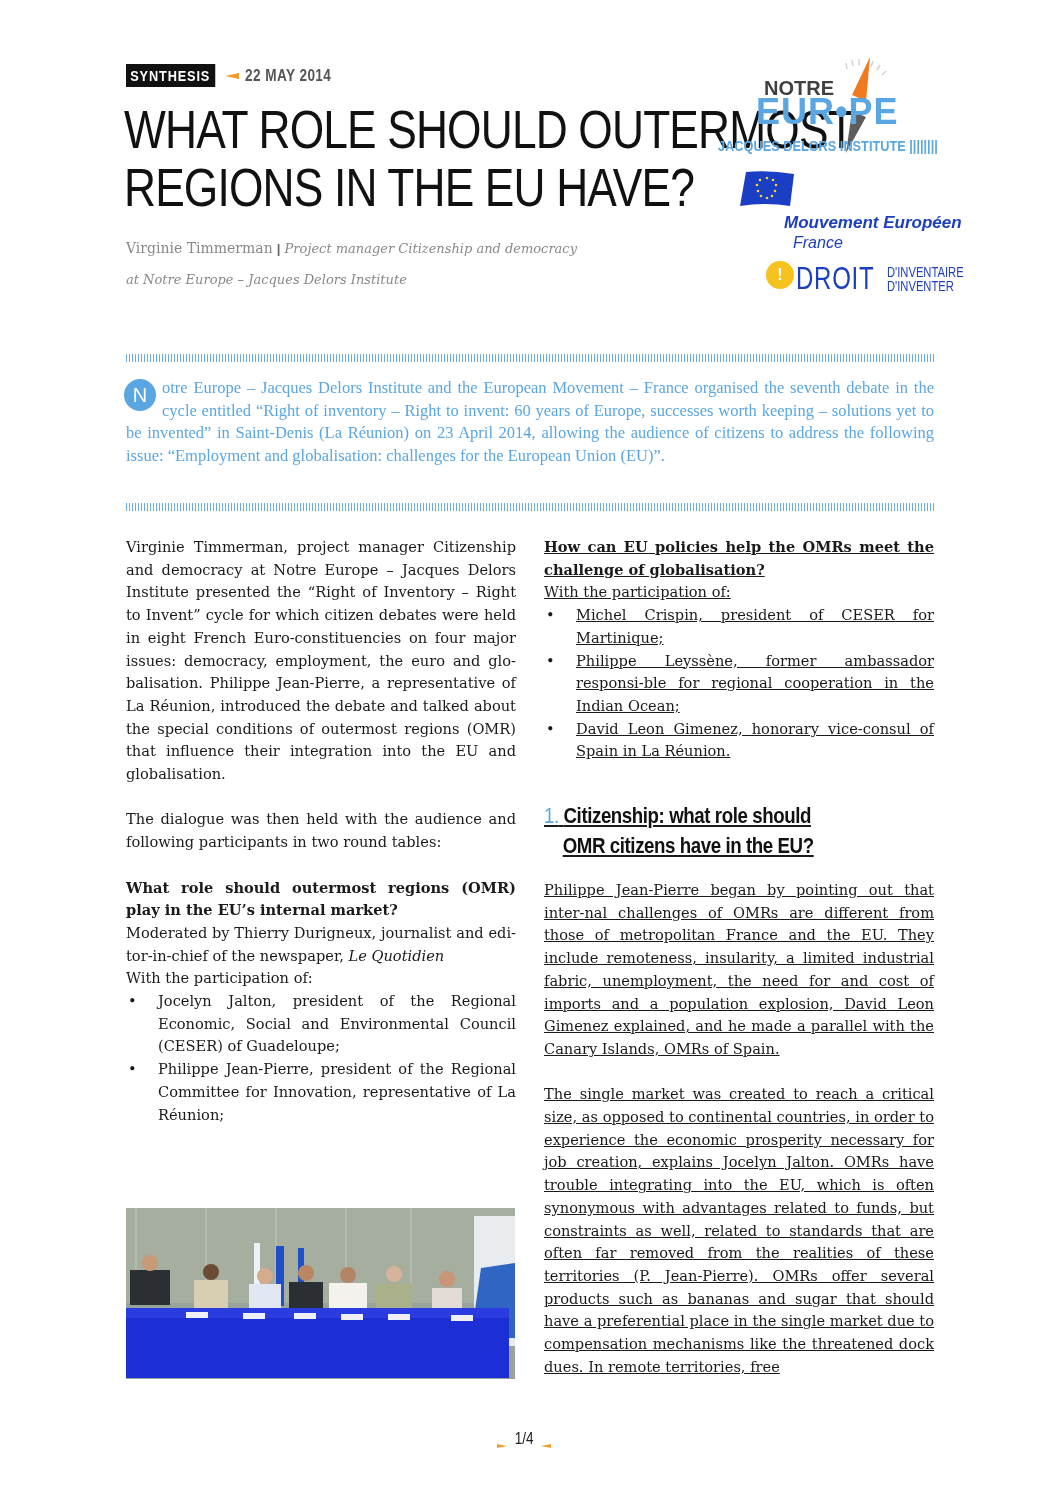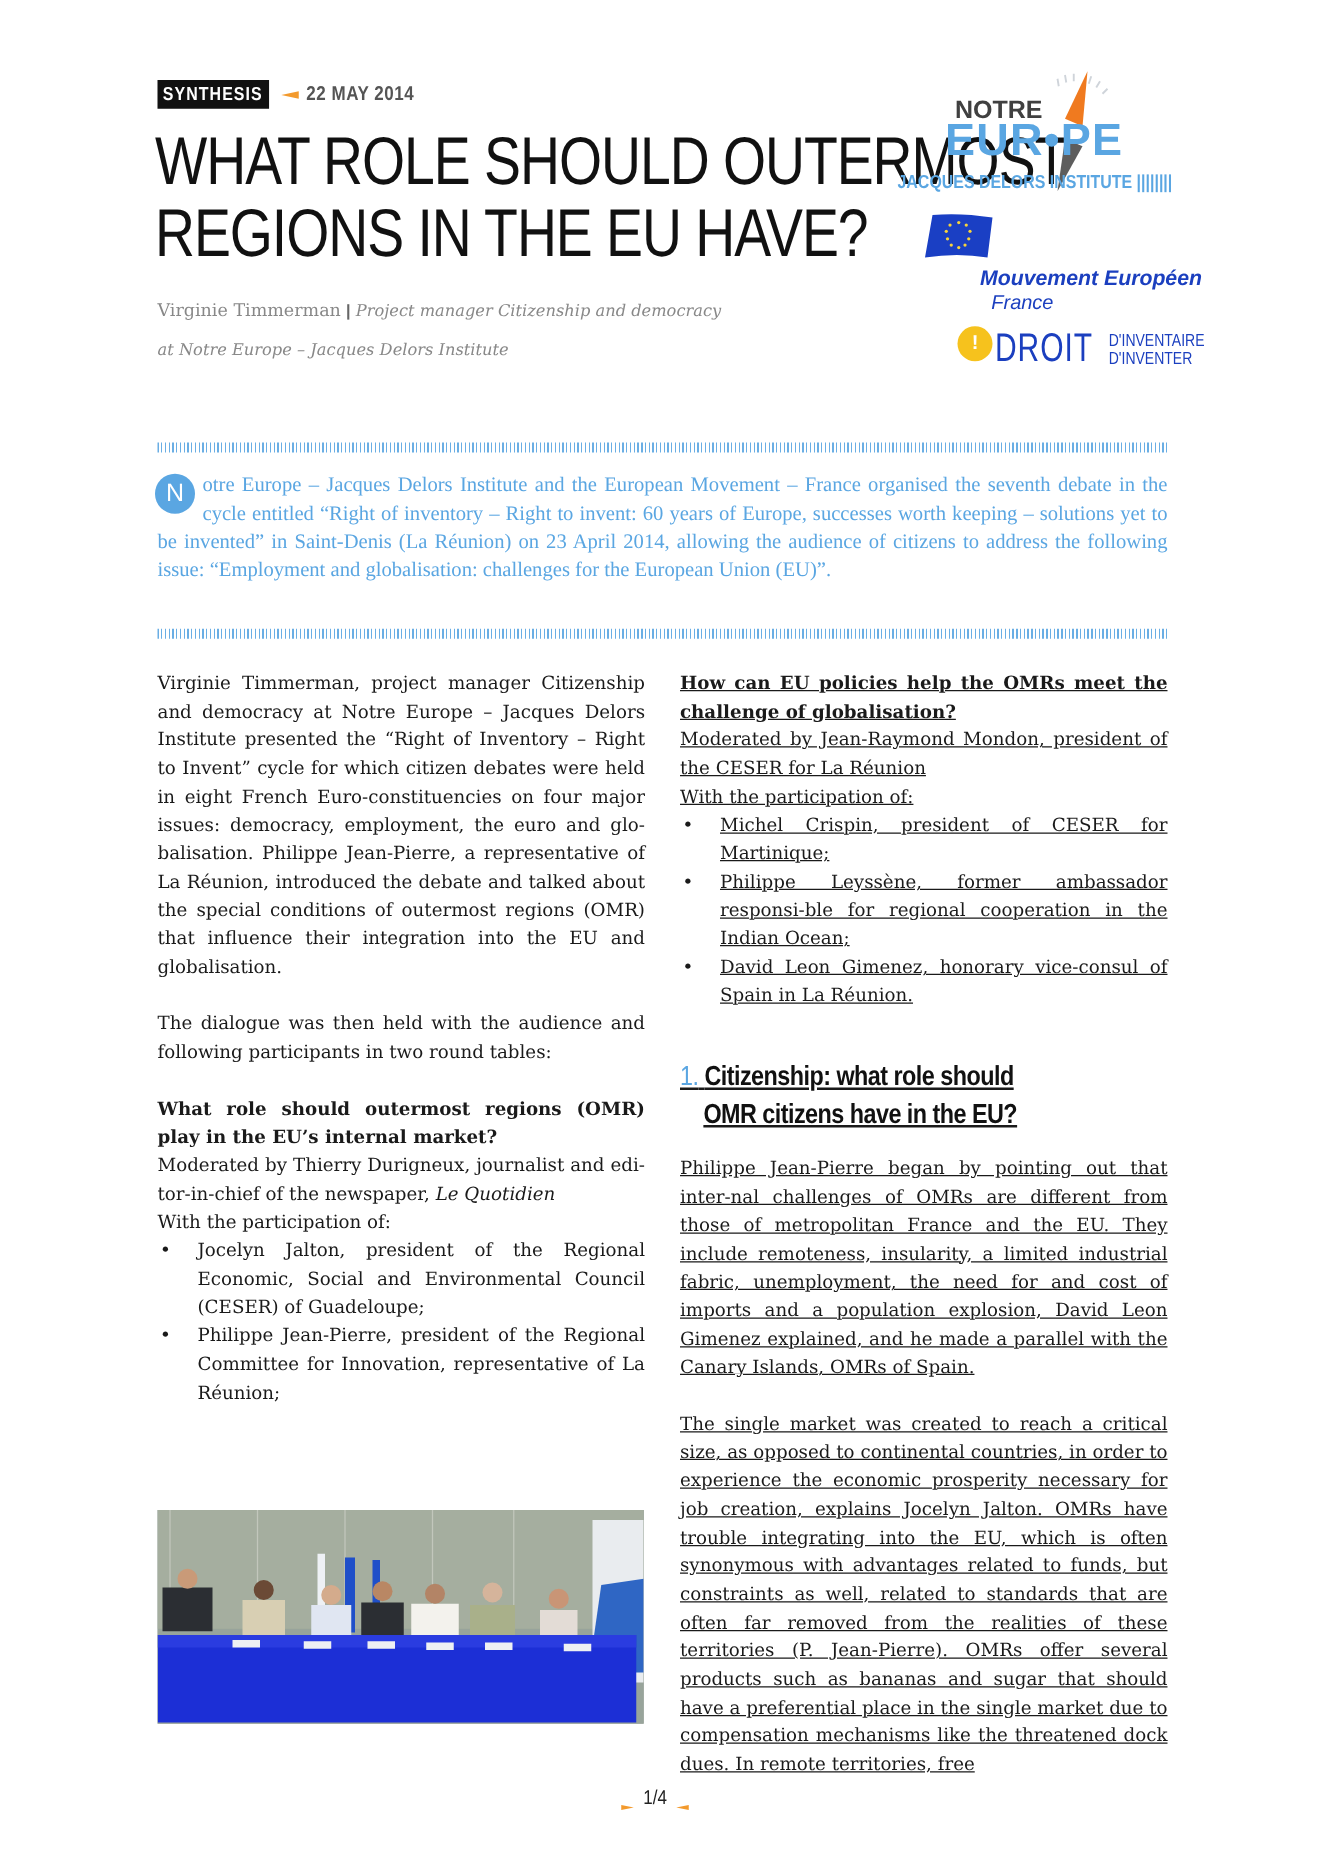--- a/index.html
+++ b/index.html
@@ -186,21 +186,20 @@
         <rect x="168" y="105" width="22" height="6"></rect>
       <rect x="215" y="106" width="22" height="6"></rect>
         <rect x="262" y="106" width="22" height="6"></rect>
         <rect x="325" y="107" width="22" height="6"></rect>
     </g>
   </svg>
 </div>
 
 <div class="col" style="left:544px; top:536px;text-decoration:underline;">
   <p class="h">How can EU policies help the OMRs meet the challenge of globalisation?</p>
-  <p>Moderated by Jean-Raymond Mondon, president of the CESER for La Réunion</p>
   <p>With the participation of:</p>
   <ul class="bullets">
     <li>Michel Crispin, president of CESER for Martinique;</li>
     <li>Philippe Leyssène, former ambassador responsi-ble for regional cooperation in the Indian Ocean;</li>
     <li>David Leon Gimenez, honorary vice-consul of Spain in La Réunion.</li>
   </ul>
   <div style="height:38px;"></div>
   <div class="sec-title">
     <div><span class="num">1.</span> <span>Citizenship: what role should</span></div>
     <div class="l2">OMR citizens have in the EU?</div>

